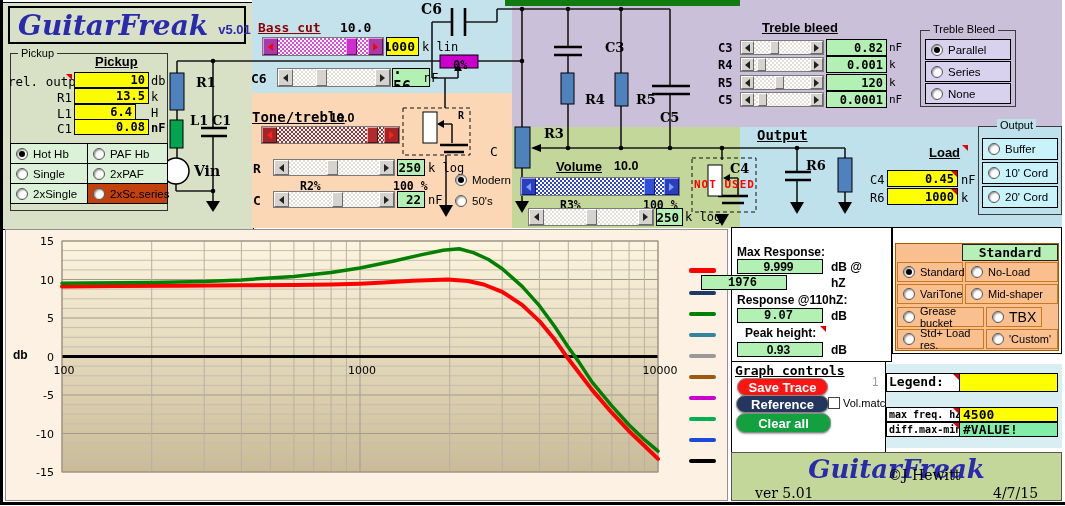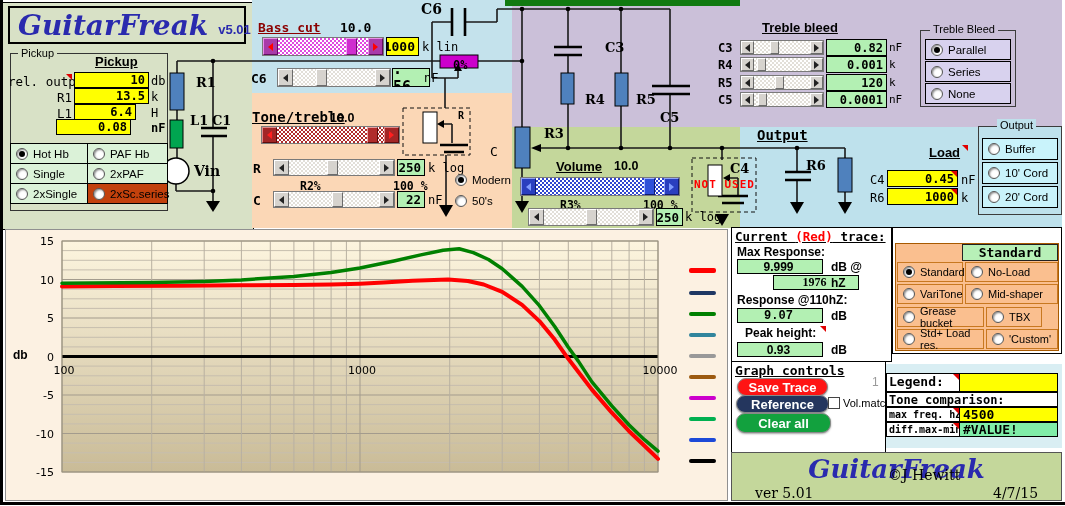--- a/index.html
+++ b/index.html
@@ -146,21 +146,21 @@
 
   <div class="lbl mono" style="left:8px;top:90px;width:64px;text-align:right;font-size:12.5px">R1</div>
   <div class="vbox yellow" style="left:74px;top:88px;width:75px;height:16px">13.5</div>
   <div class="lbl mono" style="left:151px;top:90px;font-size:12px">k</div>
 
   <div class="lbl mono" style="left:8px;top:106px;width:64px;text-align:right;font-size:12.5px">L1</div>
   <div class="vbox yellow" style="left:74px;top:104px;width:62px;height:16px">6.4</div>
   <div class="lbl mono" style="left:151px;top:106px;font-size:12px">H</div>
 
   <div class="lbl mono" style="left:8px;top:121px;width:64px;text-align:right;font-size:12.5px">C1</div>
-  <div class="vbox yellow" style="left:56px;top:119px;width:75px;height:16px">0.08</div>
+  <div class="vbox yellow" style="left:74px;top:119px;width:75px;height:16px">0.08</div>
   <div class="lbl mono b" style="left:151px;top:121px;font-size:12px">nF</div>
 
   <div class="rcell" style="left:10px;top:143px;width:78px;height:21px;background:#dbf2d8">
     <span class="radio sel"></span>
       <span>Hot Hb</span>
     </div>
   <div class="rcell" style="left:87px;top:143px;width:81px;height:21px;background:#dbf2d8">
     <span class="radio"></span>
       <span>PAF Hb</span>
     </div>
@@ -485,27 +485,24 @@
       <div class="lg-swatch" style="top: 65px; height: 4px; background: rgb(49, 133, 156);"></div>
       <div class="lg-swatch" style="top: 86px; height: 4px; background: rgb(153, 153, 153);"></div>
       <div class="lg-swatch" style="top: 107px; height: 4px; background: rgb(156, 90, 16);"></div>
       <div class="lg-swatch" style="top: 128px; height: 4px; background: rgb(204, 0, 204);"></div>
       <div class="lg-swatch" style="top: 149px; height: 4px; background: rgb(0, 176, 80);"></div>
       <div class="lg-swatch" style="top: 170px; height: 4px; background: rgb(28, 73, 216);"></div>
       <div class="lg-swatch" style="top: 191px; height: 4px; background: rgb(0, 0, 0);"></div>
     </div>
 
   <div class="panel" style="left:731px;top:227px;width:161px;height:135px;background:#fff;border:1px solid #000"></div>
-  <div class="h u" style="left:735px;top:229px;font-size:12.5px">
-    <span>Current </span><span style="color:#f00">(Red)</span><span> trace:</span>
-  </div>
   <div class="lbl b" style="left:737px;top:245px;font-size:12px;z-index:2">Max Response:</div>
   <div class="vbox green" style="left:737px;top:259px;width:86px;height:15px;justify-content:center;font-family:'Liberation Sans',sans-serif">9.999</div>
   <div class="lbl b" style="left:831px;top:260px;font-size:12px;z-index:2">dB @</div>
-  <div class="vbox green" style="left:773px;top:275px;width:86px;height:15px;justify-content:center;font-family:Liberation Serif, serif">1976</div>
+  <div class="vbox green" style="left:701px;top:275px;width:86px;height:15px;justify-content:center;font-family:Liberation Mono, monospace">1976</div>
   <div class="lbl b" style="left:831px;top:276px;font-size:12px;z-index:2">hZ</div>
   <div class="lbl b" style="left:737px;top:293px;font-size:12px;z-index:2">Response @110hZ:</div>
   <div class="vbox green" style="left:737px;top:308px;width:86px;height:15px;justify-content:center;font-family:Liberation Mono, monospace">9.07</div>
   <div class="lbl b" style="left:831px;top:309px;font-size:12px;z-index:2">dB</div>
   <div class="lbl b tri" style="left:745px;top:326px;font-size:12px;z-index:2;padding-right:10px">Peak height:</div>
   <div class="vbox green" style="left:737px;top:342px;width:86px;height:15px;justify-content:center;font-family:'Liberation Sans',sans-serif">0.93</div>
   <div class="lbl b" style="left:831px;top:343px;font-size:12px;z-index:2">dB</div>
 
   <div class="panel" style="left:892px;top:227px;width:170px;height:127px;background:#fff;border:1px solid #000"></div>
   <div class="panel" style="left:895px;top:243px;width:164px;height:108px;background:#fabf8f;border:1px solid #a85a00"></div>
@@ -523,21 +520,21 @@
       <span>VariTone</span>
     </div>
   <div class="rcell" style="left:965px;top:284px;width:93px;height:20px;background:#fabf8f;border-color:#c87820;font-size:11px">
     <span class="radio"></span>
       <span>Mid-shaper</span>
     </div>
   <div class="rcell" style="left:897px;top:307px;width:87px;height:20px;background:#fabf8f;border-color:#c87820;font-size:11px">
     <span class="radio"></span>
       <span>Grease bucket</span>
     </div>
-  <div class="rcell" style="left:986px;top:307px;width:56px;height:20px;background:#fabf8f;border-color:#c87820;font-size:11px">
+  <div class="rcell" style="left:986px;top:307px;width:56px;height:20px;background:#fabf8f;border-color:#c87820;font-size:14px">
     <span class="radio"></span>
       <span>TBX</span>
     </div>
   <div class="rcell" style="left:897px;top:329px;width:87px;height:20px;background:#fabf8f;border-color:#c87820;font-size:11px">
     <span class="radio"></span>
       <span>Std+ Load res.</span>
     </div>
   <div class="rcell" style="left:986px;top:329px;width:72px;height:20px;background:#fabf8f;border-color:#c87820;font-size:11px">
     <span class="radio"></span>
       <span>'Custom'</span>
@@ -548,21 +545,20 @@
   <div class="btn" style="left:737px;top:378px;width:89px;height:16px;background:#ff1414">Save Trace</div>
   <div class="btn" style="left:736px;top:395px;width:91px;height:16px;background:#24365e">Reference</div>
   <div class="chk" style="left:828px;top:397px"></div>
   <div class="lbl" style="left:843px;top:397px;font-size:11px;z-index:2">Vol.match</div>
   <div class="btn" style="left:736px;top:413px;width:93px;height:18px;background:#12a13e">Clear all</div>
 
   <div class="panel" style="left:886px;top:364px;width:176px;height:84px;background:#d9eef3"></div>
   <div class="lbl" style="left:872px;top:375px;font-size:12px;color:#9a9a9a;z-index:2">1</div>
   <div class="h tri" style="left:886px;top:373px;width:74px;height:19px;background:#fff;border:1px solid #000;font-size:13px;box-sizing:border-box;padding-left:2px">Legend:</div>
   <div class="vbox yellow" style="left:959px;top:373px;width:99px;height:19px"></div>
-  <div class="h" style="left:886px;top:392px;width:172px;height:15px;background:#fff;border:1px solid #000;font-size:12px;box-sizing:border-box;padding-left:2px">Tone comparison:</div>
   <div class="h tri" style="left:886px;top:407px;width:74px;height:15px;background:#fff;border:1px solid #000;font-size:10px;box-sizing:border-box;padding:1px 0 0 2px;overflow:hidden">max freq. hZ</div>
   <div class="vbox yellow" style="left:959px;top:407px;width:99px;height:15px;justify-content:flex-start;padding-left:3px;font-size:13px">4500</div>
   <div class="h tri" style="left:886px;top:422px;width:74px;height:15px;background:#fff;border:1px solid #000;font-size:10px;box-sizing:border-box;padding:1px 0 0 2px;overflow:hidden">diff.max-min</div>
   <div class="vbox" style="left:959px;top:422px;width:99px;height:15px;background:#80eda8;justify-content:flex-start;padding-left:3px;font-size:13px">#VALUE!</div>
 
   <div class="panel" style="left:731px;top:452px;width:331px;height:49px;background:#c4d79b;border:1px solid #555"></div>
   <div class="lbl serif b" style="left:731px;top:454px;width:331px;text-align:center;font-style:italic;font-size:26px;color:#2a2aae;z-index:2">GuitarFreak</div>
   <div class="lbl serif" style="left:755px;top:485px;font-size:14px;z-index:2">ver 5.01</div>
   <div class="lbl serif" style="left:888px;top:467px;font-size:14px;z-index:2">©J Hewitt</div>
   <div class="lbl serif" style="left:993px;top:485px;font-size:14px;z-index:2">4/7/15</div>

